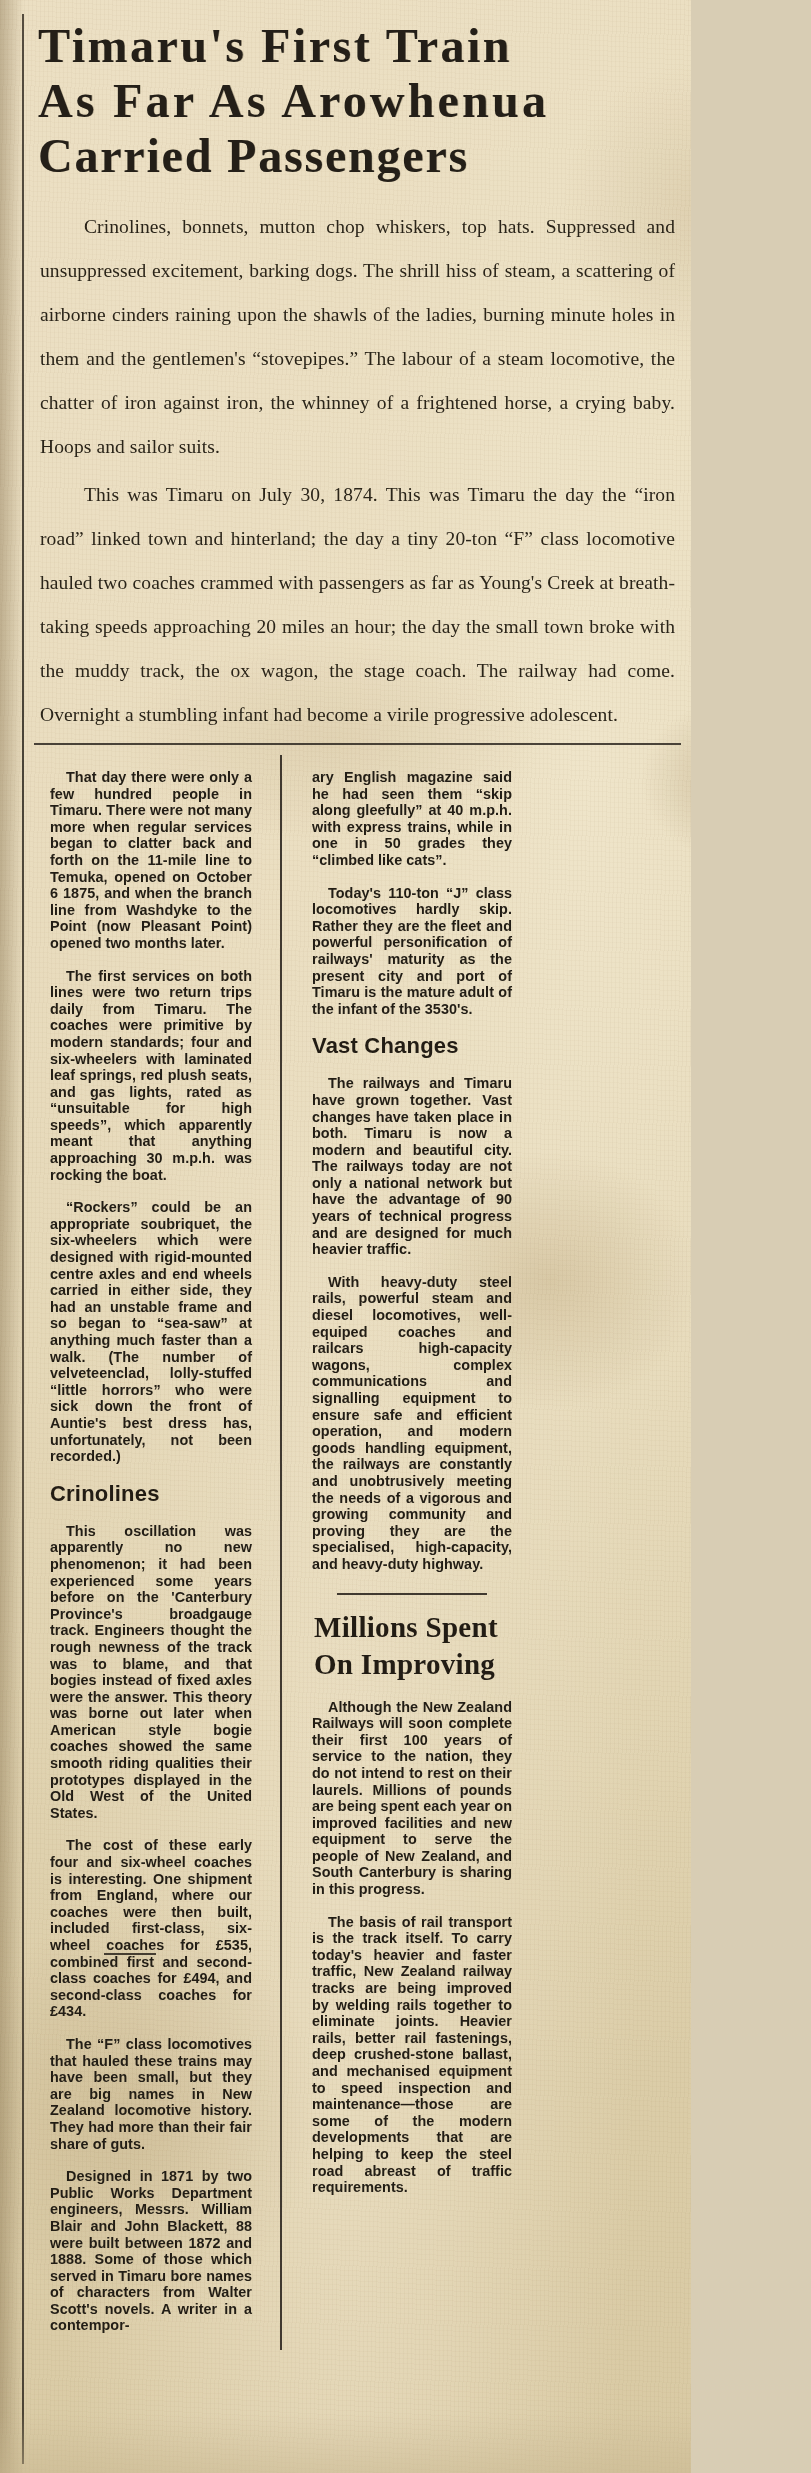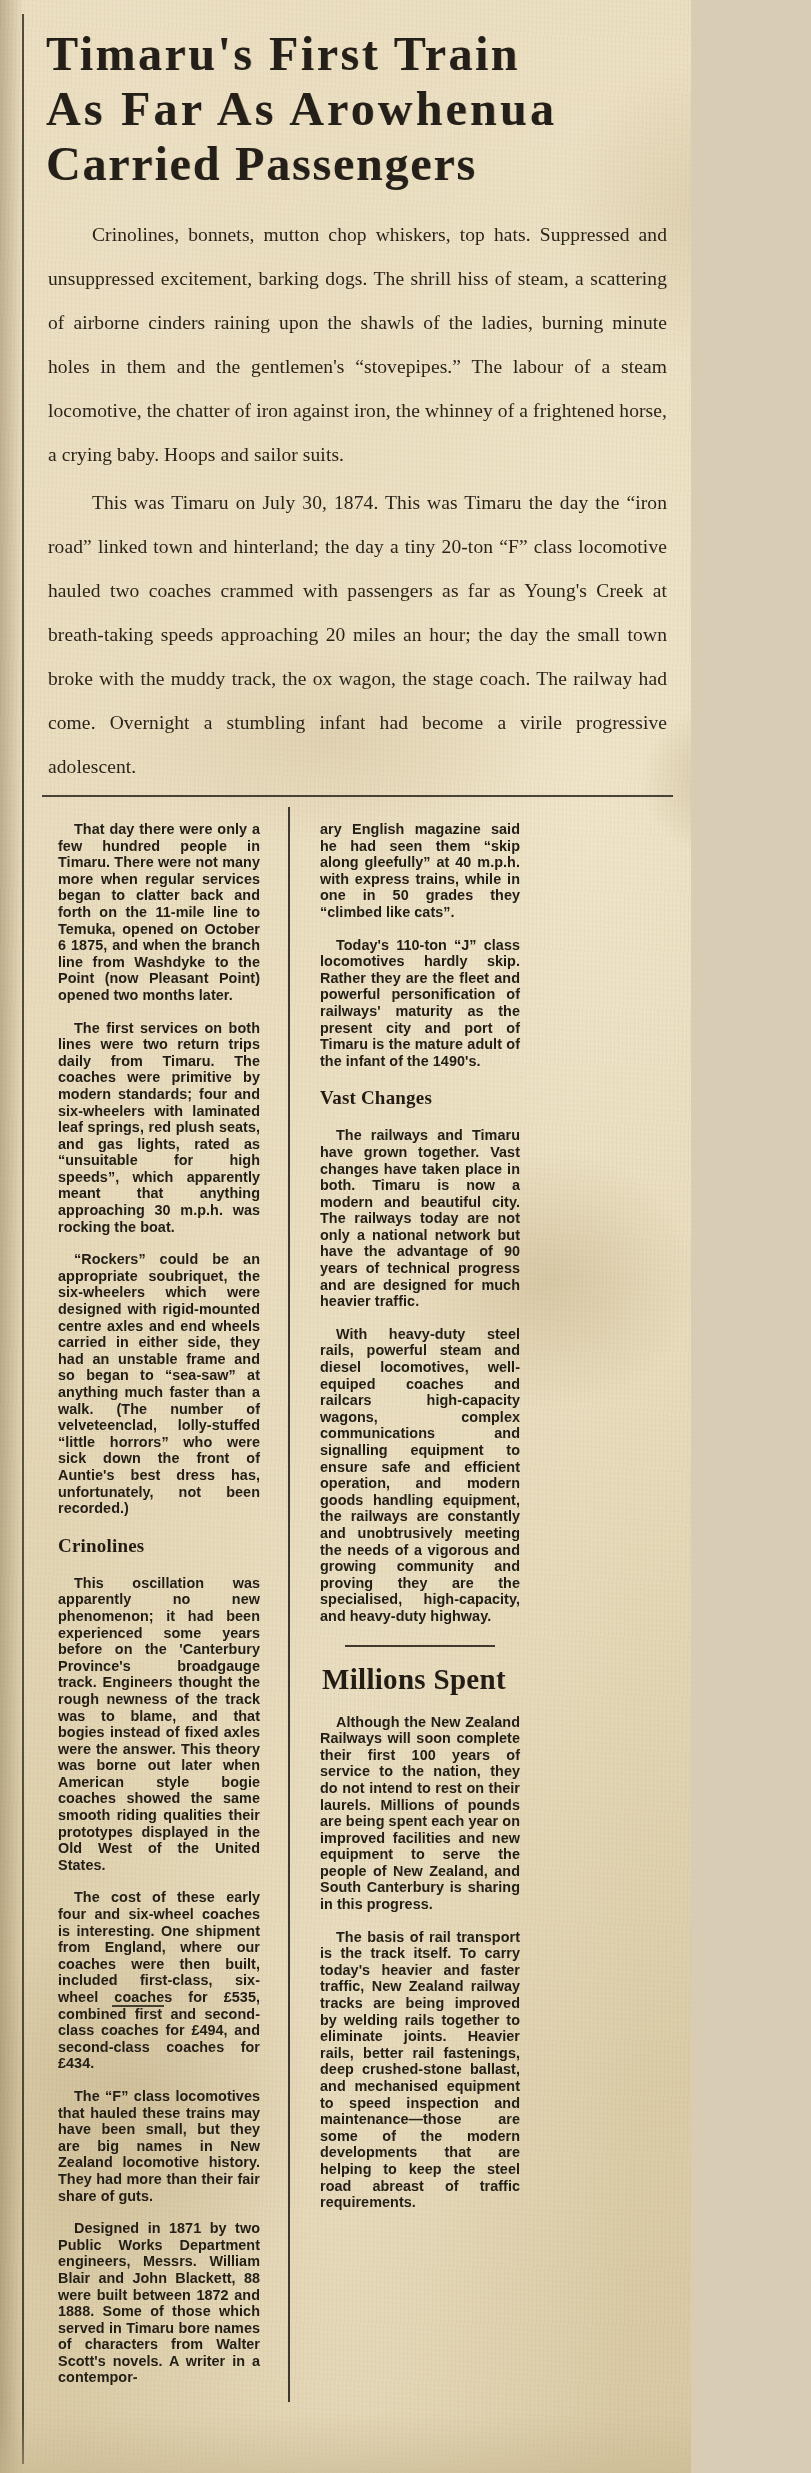--- a/index.html
+++ b/index.html
@@ -12,21 +12,21 @@
     position:relative;
     width:691px;
     height:2473px;
     box-sizing:border-box;
     background:
       radial-gradient(ellipse at 20% 8%, #ece0c4 0%, rgba(236,224,196,0) 60%),
       radial-gradient(ellipse at 85% 30%, #efe5ca 0%, rgba(239,229,202,0) 55%),
       radial-gradient(ellipse at 50% 75%, #e9ddc0 0%, rgba(233,221,192,0) 60%),
       linear-gradient(165deg,#e9dcbe 0%,#e4d7b6 35%,#ddcfab 70%,#d9caa4 100%);
     overflow:hidden;
-    padding:8px;
+    padding:0;
   }
   
   .grain{
     position:absolute;inset:0;
     background-image:
       repeating-linear-gradient(91deg, rgba(120,95,55,0.045) 0px, rgba(120,95,55,0.045) 1px, rgba(0,0,0,0) 1px, rgba(0,0,0,0) 4px),
       repeating-linear-gradient(3deg, rgba(150,120,70,0.035) 0px, rgba(150,120,70,0.035) 1px, rgba(0,0,0,0) 1px, rgba(0,0,0,0) 5px);
     pointer-events:none;
     mix-blend-mode:multiply;
     opacity:.85;
@@ -109,23 +109,23 @@
     margin:2px 0 0 0;
     align-self:stretch;
     opacity:.9;
   }
   .toprule{
     position:absolute;
     left:0;right:0;top:-10px;height:2px;
     background:#2d2720;opacity:.85;
   }
   .subhead{
-    font-family:Liberation Serif, serif;
-    font-weight:700;
-    font-size:19px;
+    font-family:Liberation Sans, sans-serif;
+    font-weight:700;
+    font-size:22px;
     line-height:26px;
     margin:10px 0 2px 0;
     color:#221c14;
     letter-spacing:.2px;
     text-indent:0;
   }
   .strike{
     position:relative;
   }
   .strike::after{
@@ -193,27 +193,28 @@
         <p>This oscillation was apparently no new phenomenon; it had been experienced some years before on the 'Canterbury Province's broadgauge track. Engineers thought the rough newness of the track was to blame, and that bogies instead of fixed axles were the answer. This theory was borne out later when American style bogie coaches showed the same smooth riding qualities their prototypes displayed in the Old West of the United States.</p>
         <p><span>The cost of these early four and six-wheel coaches is interesting. One shipment from England, where our coaches were then built, included first-class, six-wheel</span> <span class="strike">coaches for £535, combined first</span> <span>and second-class coaches for £494, and second-class coaches for £434.</span></p>
         <p>The “F” class locomotives that hauled these trains may have been small, but they are big names in New Zealand locomotive history. They had more than their fair share of guts.</p>
         <p>Designed in 1871 by two Public Works Department engineers, Messrs. William Blair and John Blackett, 88 were built between 1872 and 1888. Some of those which served in Timaru bore names of characters from Walter Scott's novels. A writer in a contempor-</p>
       </div>
 
       <div class="colrule"></div>
 
       <div class="col right">
         <p class="noindent">ary English magazine said he had seen them “skip along gleefully” at 40 m.p.h. with express trains, while in one in 50 grades they “climbed like cats”.</p>
-        <p>Today's 110-ton “J” class locomotives hardly skip. Rather they are the fleet and powerful personification of railways' maturity as the present city and port of Timaru is the mature adult of the infant of the 1490's.</p>
+        <p>Today's 110-ton “J” class locomotives hardly skip. Rather they are the fleet and powerful personification of railways' maturity as the present city and port of Timaru is the mature adult of the infant of the 3530's.</p>
         <p class="subhead noindent">Vast Changes</p>
         <p>The railways and Timaru have grown together. Vast changes have taken place in both. Timaru is now a modern and beautiful city. The railways today are not only a national network but have the advantage of 90 years of technical progress and are designed for much heavier traffic.</p>
         <p>With heavy-duty steel rails, powerful steam and diesel locomotives, well-equiped coaches and railcars high-capacity wagons, complex communications and signalling equipment to ensure safe and efficient operation, and modern goods handling equipment, the railways are constantly and unobtrusively meeting the needs of a vigorous and growing community and proving they are the specialised, high-capacity, and heavy-duty highway.</p>
         <div class="hrule"></div>
         <div class="bighead">
           <div>Millions Spent</div>
+          <div>On Improving</div>
         </div>
         <p>Although the New Zealand Railways will soon complete their first 100 years of service to the nation, they do not intend to rest on their laurels. Millions of pounds are being spent each year on improved facilities and new equipment to serve the people of New Zealand, and South Canterbury is sharing in this progress.</p>
         <p>The basis of rail transport is the track itself. To carry today's heavier and faster traffic, New Zealand railway tracks are being improved by welding rails together to eliminate joints. Heavier rails, better rail fastenings, deep crushed-stone ballast, and mechanised equipment to speed inspection and maintenance—those are some of the modern developments that are helping to keep the steel road abreast of traffic requirements.</p>
       </div>
     </div>
 
   </div>
 
   <div class="fadebot"></div>
 </div>

